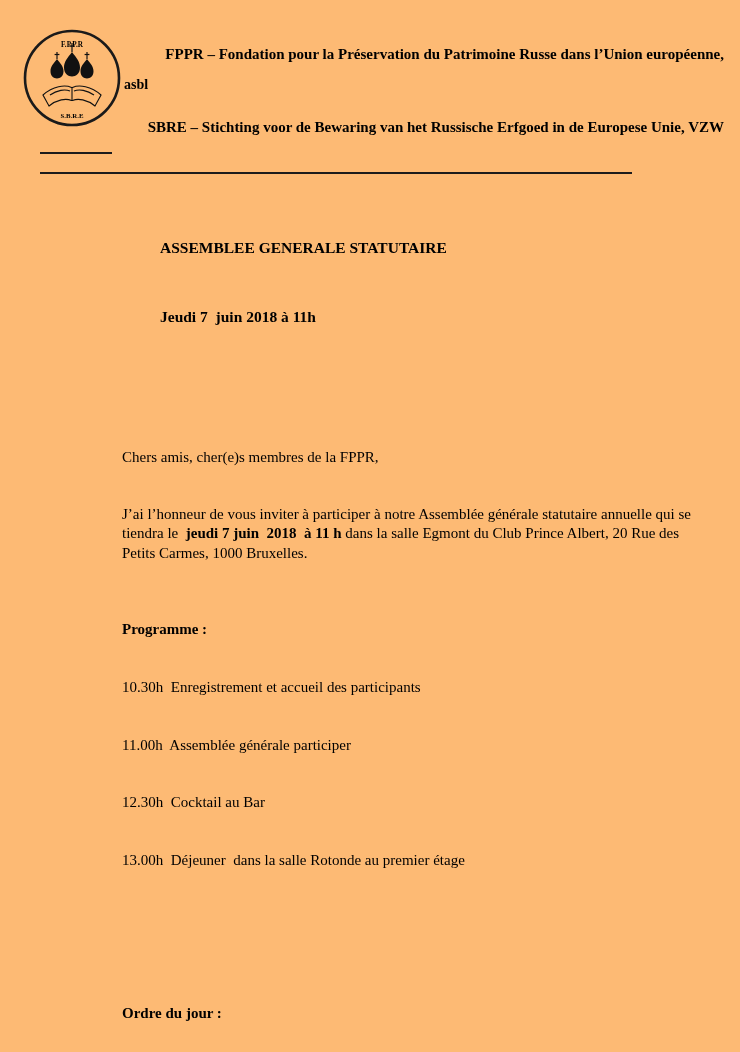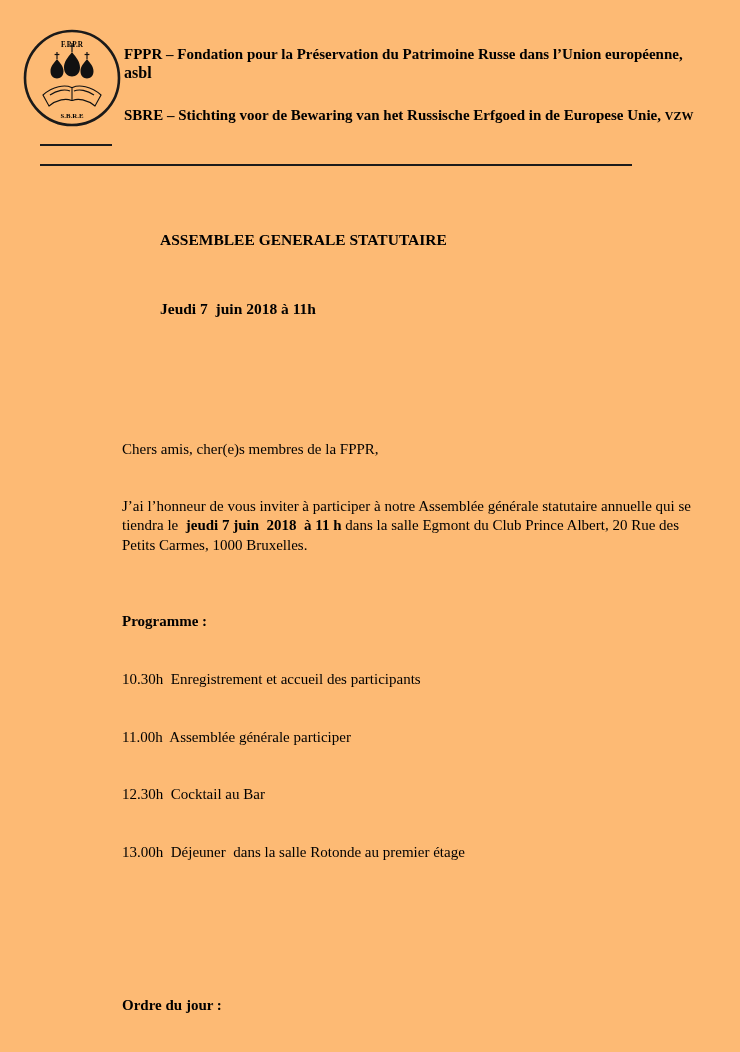--- a/index.html
+++ b/index.html
@@ -9,23 +9,23 @@
     width:740px; height:1052px;
     background:#fdba74;
     color:#000;
     font-family:"Liberation Serif", serif;
     overflow:hidden;
   }
   
   .header { display:flex; margin:28px 0 0 22px; }
   .logo { width:100px; height:100px; flex:none; }
   .org-block { margin-left:2px; padding-top:18px; width:600px; font-weight:bold; }
-  .org-line { font-size:15px; line-height:17px; white-space:pre-wrap; }
-  .org-suffix-sm { font-size:12px; }
-  .org-line-asbl { font-size:16px; line-height:14px; margin-top:3px; }
+  .org-line { font-size:15px; line-height:17px; white-space:pre-wrap;text-align:right; }
+  .org-suffix-sm { font-size:15px; }
+  .org-line-asbl { font-size:14px; line-height:14px; margin-top:15px; }
   .org-line2 { margin-top:27px; }
   
   .rule-short { margin:16px 0 0 40px; width:72px; border-bottom:2px solid #1c1c1c; }
   .rule-long  { margin:18px 0 0 40px; width:592px; border-bottom:2px solid #1c1c1c; }
   
   .title-block { margin:16px 0 0 160px; width:540px; text-align:left;
                  font-weight:bold; font-size:15.5px; line-height:23px; white-space:pre-wrap; }
   
   .content { margin:16px 0 0 122px; width:578px; font-size:15px; line-height:19.2px; white-space:pre-wrap; }
   .blank { height:19.2px; }

